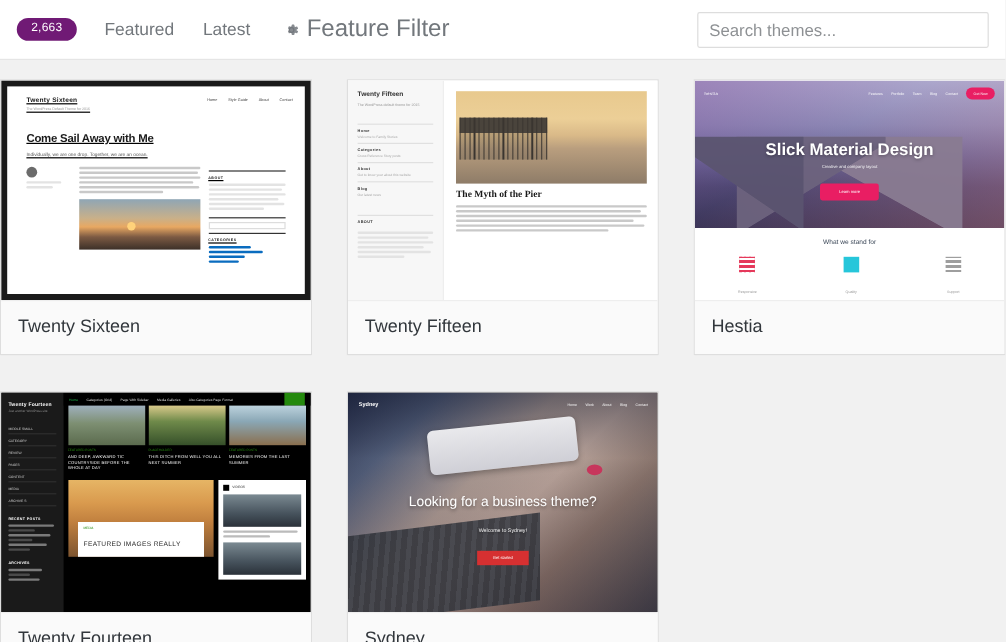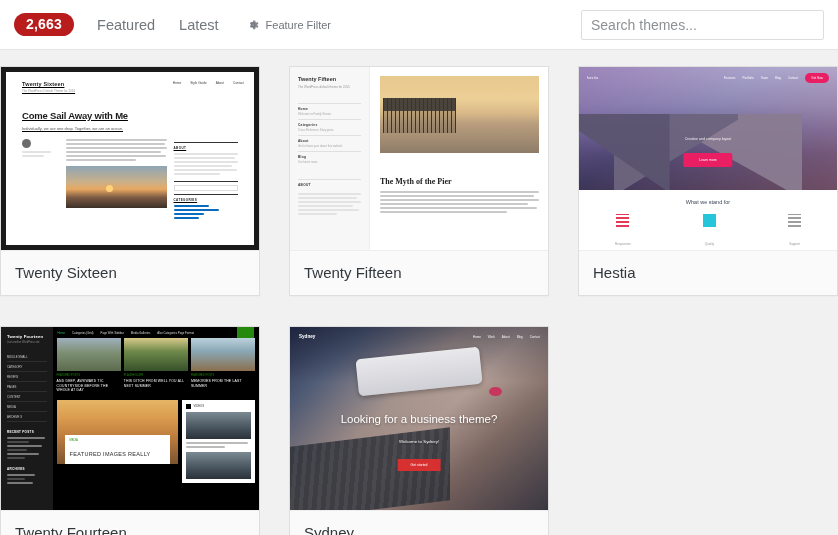--- a/index.html
+++ b/index.html
@@ -16,24 +16,24 @@
   #topbar {
     position: relative;
     height: 50px;
     background: #ffffff;
     border-bottom: 1px solid #e5e5e5;
     display: flex;
     align-items: center;
     padding: 0 14px;
   }
   #count-badge {
-    background: #b91c1c;
+    background: #701a75;
     color: #ffffff;
-    font-size: 14px;
-    font-weight: bold;
+    font-size: 10px;
+    font-weight: normal;
     border-radius: 14px;
     padding: 4px 12px 5px;
     letter-spacing: .2px;
     line-height: 1;
   }
   .nav-tab {
     margin-left: 22px;
     font-size: 14.5px;
     color: #72777c;
     text-decoration: none;
@@ -50,21 +50,21 @@
     left: 0; right: 0; bottom: 1px;
     height: 3px;
     background: #555d66;
   }
   #filter-group {
     margin-left: 26px;
     display: flex;
     align-items: center;
     gap: 6px;
     color: #72777c;
-    font-size: 11px;
+    font-size: 20px;
     cursor: pointer;
     white-space: nowrap;
   }
   #filter-group svg { display: block; }
 
   #search-wrap { margin-left: auto; padding-left: 48px; }
   #search-input {
     width: 243px;
     height: 30px;
     border: 1px solid #ddd;
@@ -190,21 +190,21 @@
   .t15-photo {
     height: 77px;
     background: linear-gradient(180deg,#e8c98e 0%, #eccf97 30%, #d9b988 48%, #b99e7e 62%, #8e7c68 100%);
     position: relative; overflow: hidden;
   }
   .t15-pier {
     position:absolute; left:2%; top:28%; width:46%; height:46%;
     background: repeating-linear-gradient(90deg,#3a3530 0 1px, rgba(58,53,48,0) 1px 4px),
                 linear-gradient(180deg,#4a443c 0 36%, rgba(74,68,60,.25) 36%);
   }
-  .t15-h { font-size: 8px; color: #1a1a1a; font-weight: bold; margin-top: 24px; font-family: "Liberation Serif", serif;}
+  .t15-h { font-size: 8px; color: #1a1a1a; font-weight: bold; margin-top: 4px; font-family: "Liberation Serif", serif;}
   .t15-p { margin-top: 5px; }
 
   
   .hestia { background: #fff; }
   .hestia-hero {
     height: 67%;
     background:
       linear-gradient(150deg, rgba(120,80,160,.55) 0%, rgba(90,80,170,.25) 42%, rgba(190,120,150,.45) 100%),
       linear-gradient(180deg, #c8c4d8 0%, #9d9ab8 30%, #6e6a8e 52%, #4b4460 72%, #2f2b3c 100%);
     position: relative; overflow:hidden;
@@ -444,20 +444,21 @@
           <span class="hestia-logo">hestia</span>
           <span class="hestia-links">
             <span>Features</span>
             <span>Portfolio</span>
             <span>Team</span>
             <span>Blog</span>
             <span>Contact</span>
             <span class="hestia-btn-top">Get Now</span>
           </span>
         </div>
+        <div class="hestia-h1">Slick Material Design</div>
         <div class="hestia-sub">Creative and company layout</div>
         <div class="hestia-cta">Learn more</div>
       </div>
       <div class="hestia-feat">
         <h4>What we stand for</h4>
         <div class="hestia-icons">
           <div class="hestia-ic">
             <div class="box" style="background:repeating-linear-gradient(0deg,#e5395b 0 2px,#fff 2px 4px),repeating-linear-gradient(90deg,#e5395b 0 2px,transparent 2px 4px)"></div>
             <span>Responsive</span>
           </div>

